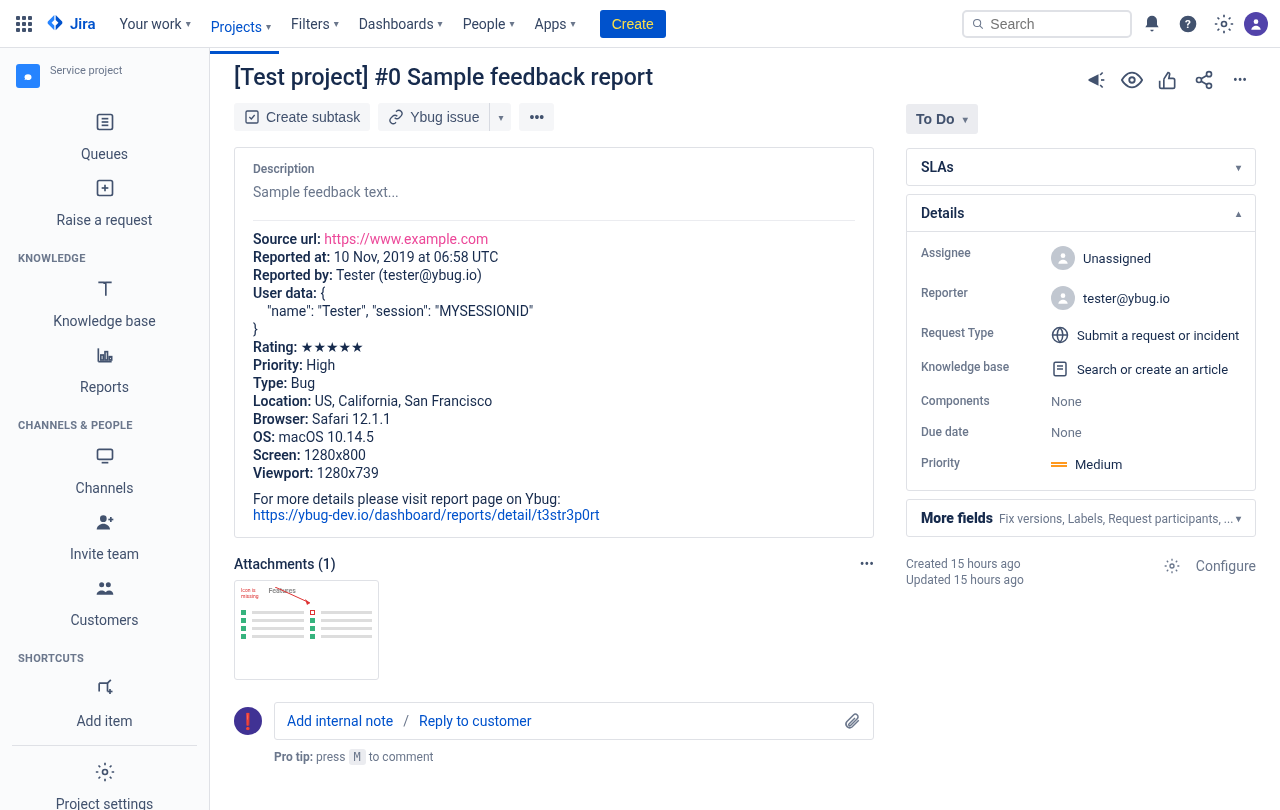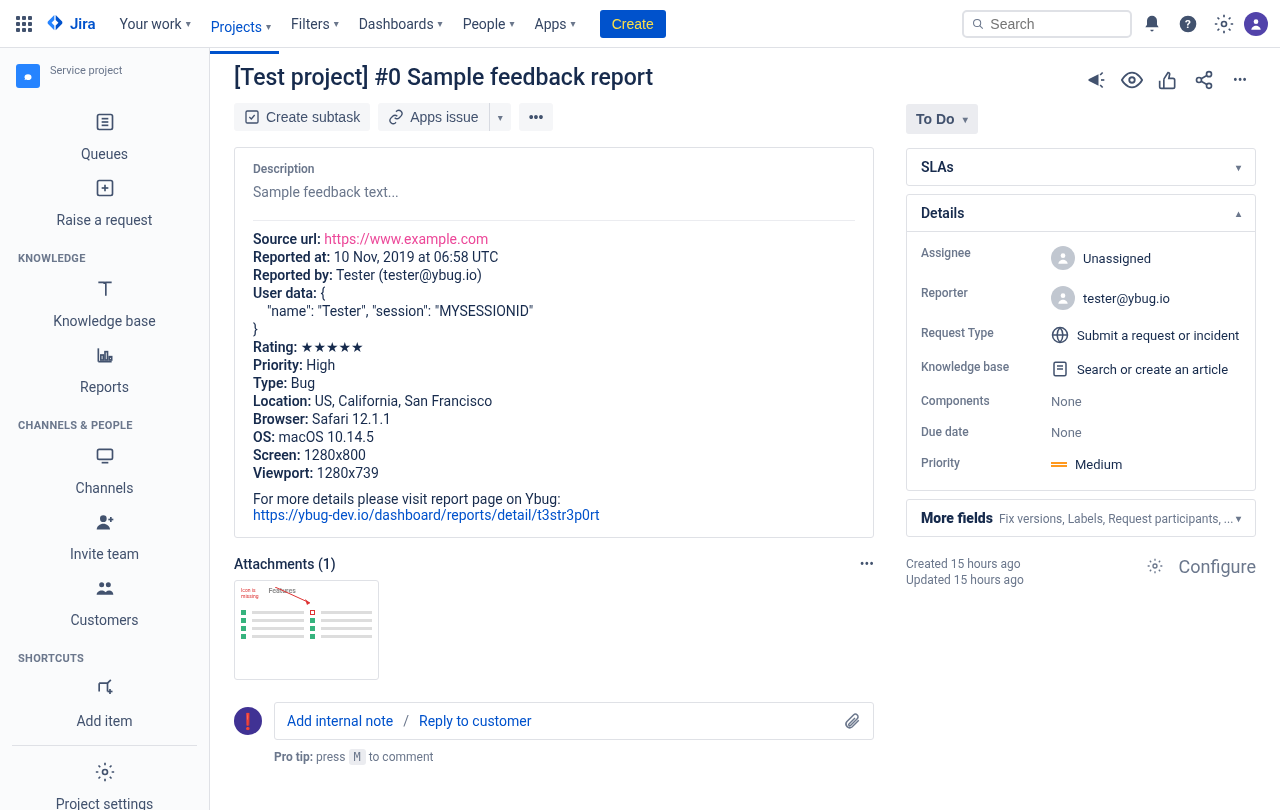--- a/index.html
+++ b/index.html
@@ -66,21 +66,21 @@
 .side-panel-body { padding: 6px 14px 10px; }
 .detail-row { display: flex; padding: 8px 0; font-size: 13px; }
 .detail-label { width: 130px; color: #6B778C; font-weight: 500; font-size: 12px; flex-shrink: 0; }
 .detail-value { display: flex; align-items: center; gap: 8px; color: #172B4D; }
 .avatar-sm { width: 24px; height: 24px; background: #C1C7D0; border-radius: 50%; display: flex; align-items: center; justify-content: center; }
 .prio-icon { width: 16px; height: 16px; display: flex; flex-direction: column; gap: 1px; justify-content: center; }
 .prio-icon span { height: 2px; background: #FF991F; }
 .more-fields-sub { color: #6B778C; font-weight: 400; font-size: 12px; margin-left: 6px; }
 .meta-text { font-size: 12px; color: #6B778C; margin-top: 12px; display: flex; flex-direction: column; gap: 2px; }
 .config-row { display: flex; justify-content: space-between; align-items: center; }
-.config-link { display: flex; align-items: center; gap: 16px; color: #6B778C; cursor: pointer; font-size: 18px; }
+.config-link { display: flex; align-items: center; gap: 16px; color: #6B778C; cursor: pointer; font-size: 14px; }
 .none-val { color: #6B778C; }
 .attach-mock-line { display:flex; gap:6px; align-items:center; margin:3px 0; }
 .attach-mock-check { width:5px; height:5px; background:#36B37E; }
 .attach-mock-text { height:3px; background:#ddd; flex:1; }
 </style>
 </head>
 <body>
 
 <div class="header">
   <div class="app-switcher">
@@ -271,21 +271,21 @@
               <polyline points="8 12 11 15 16 9"></polyline>
             </svg>
             <span>Create subtask</span>
           </button>
         <div class="tool-group">
           <button class="tool-btn">
               <svg width="16" height="16" viewBox="0 0 24 24" fill="none" stroke="#42526E" stroke-width="2">
                 <path d="M10 13a5 5 0 007 0l3-3a5 5 0 00-7-7l-1 1"></path>
                 <path d="M14 11a5 5 0 00-7 0l-3 3a5 5 0 007 7l1-1"></path>
               </svg>
-              <span>Apps issue</span>
+              <span>Ybug issue</span>
             </button>
           <button class="tool-btn">
               <span class="chev">▾</span>
             </button>
         </div>
         <button class="tool-btn">
             <span>•••</span>
           </button>
       </div>
 

